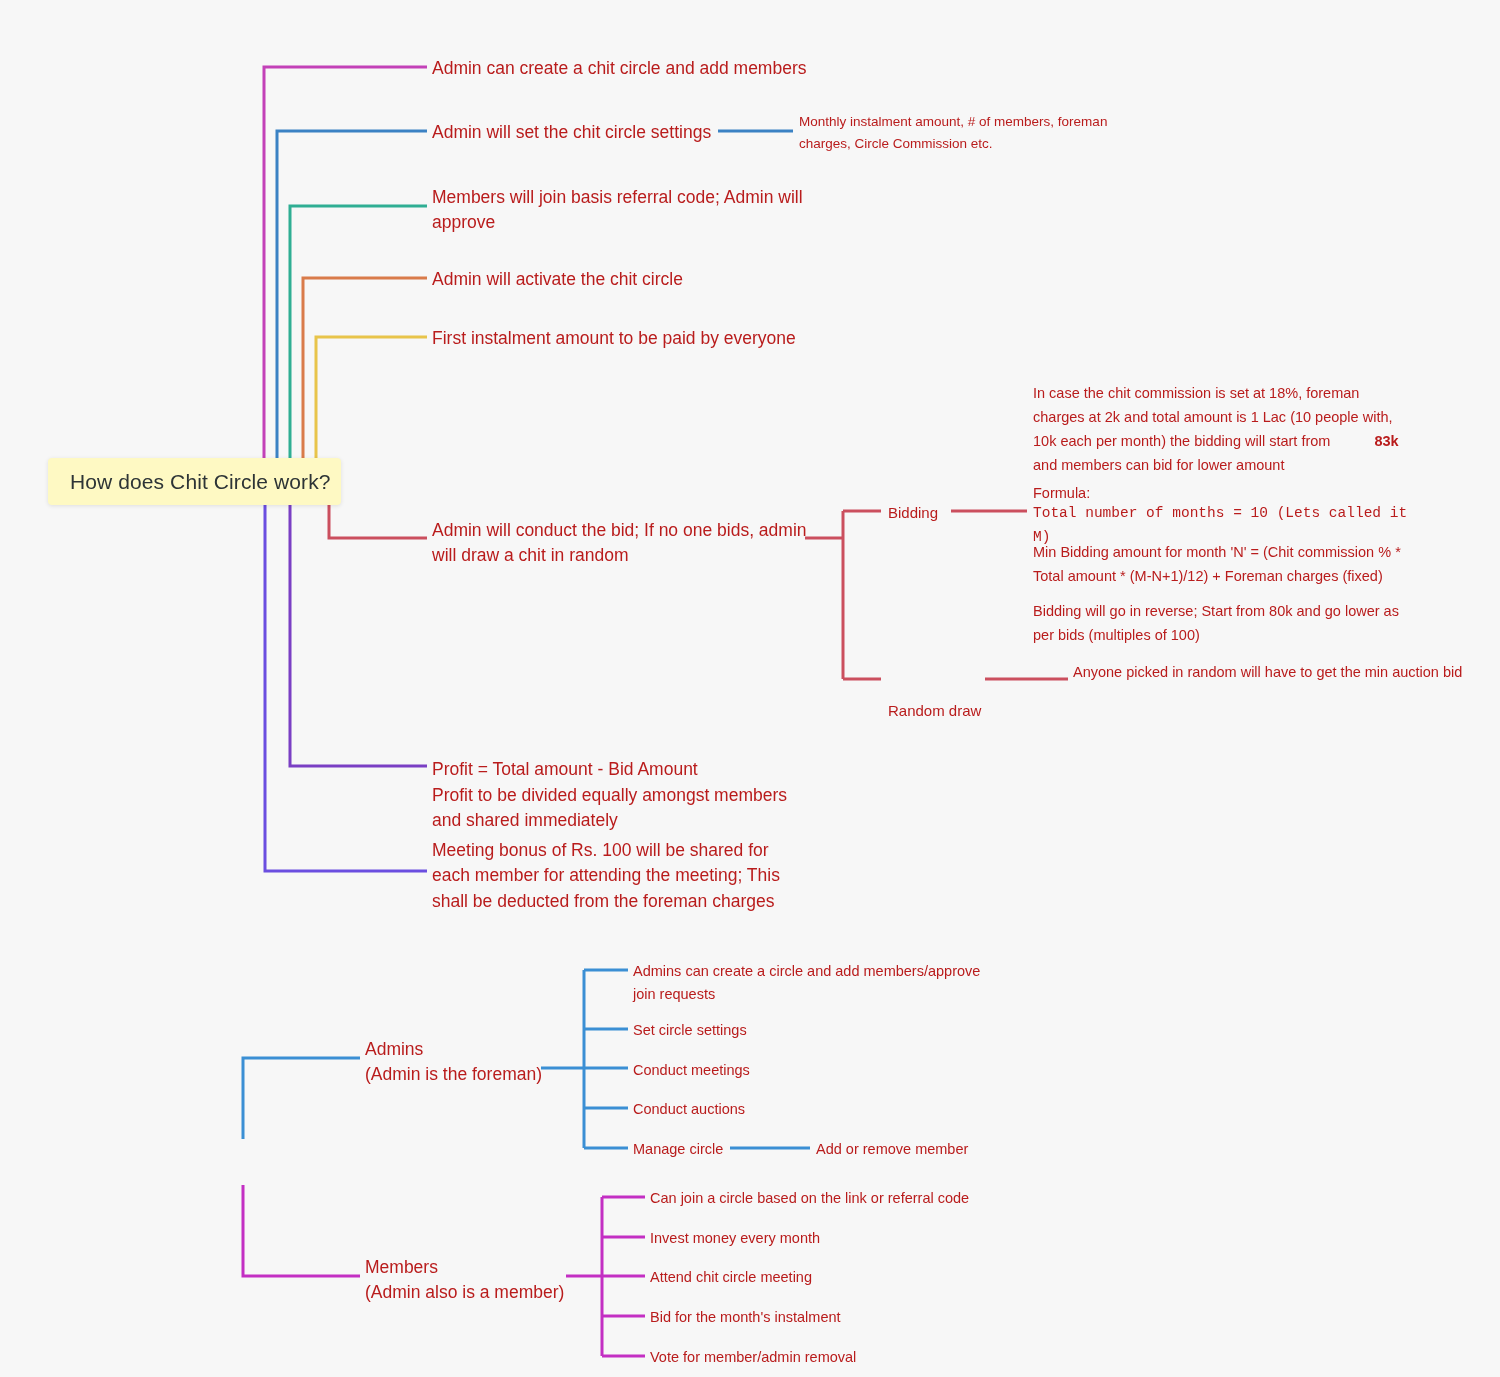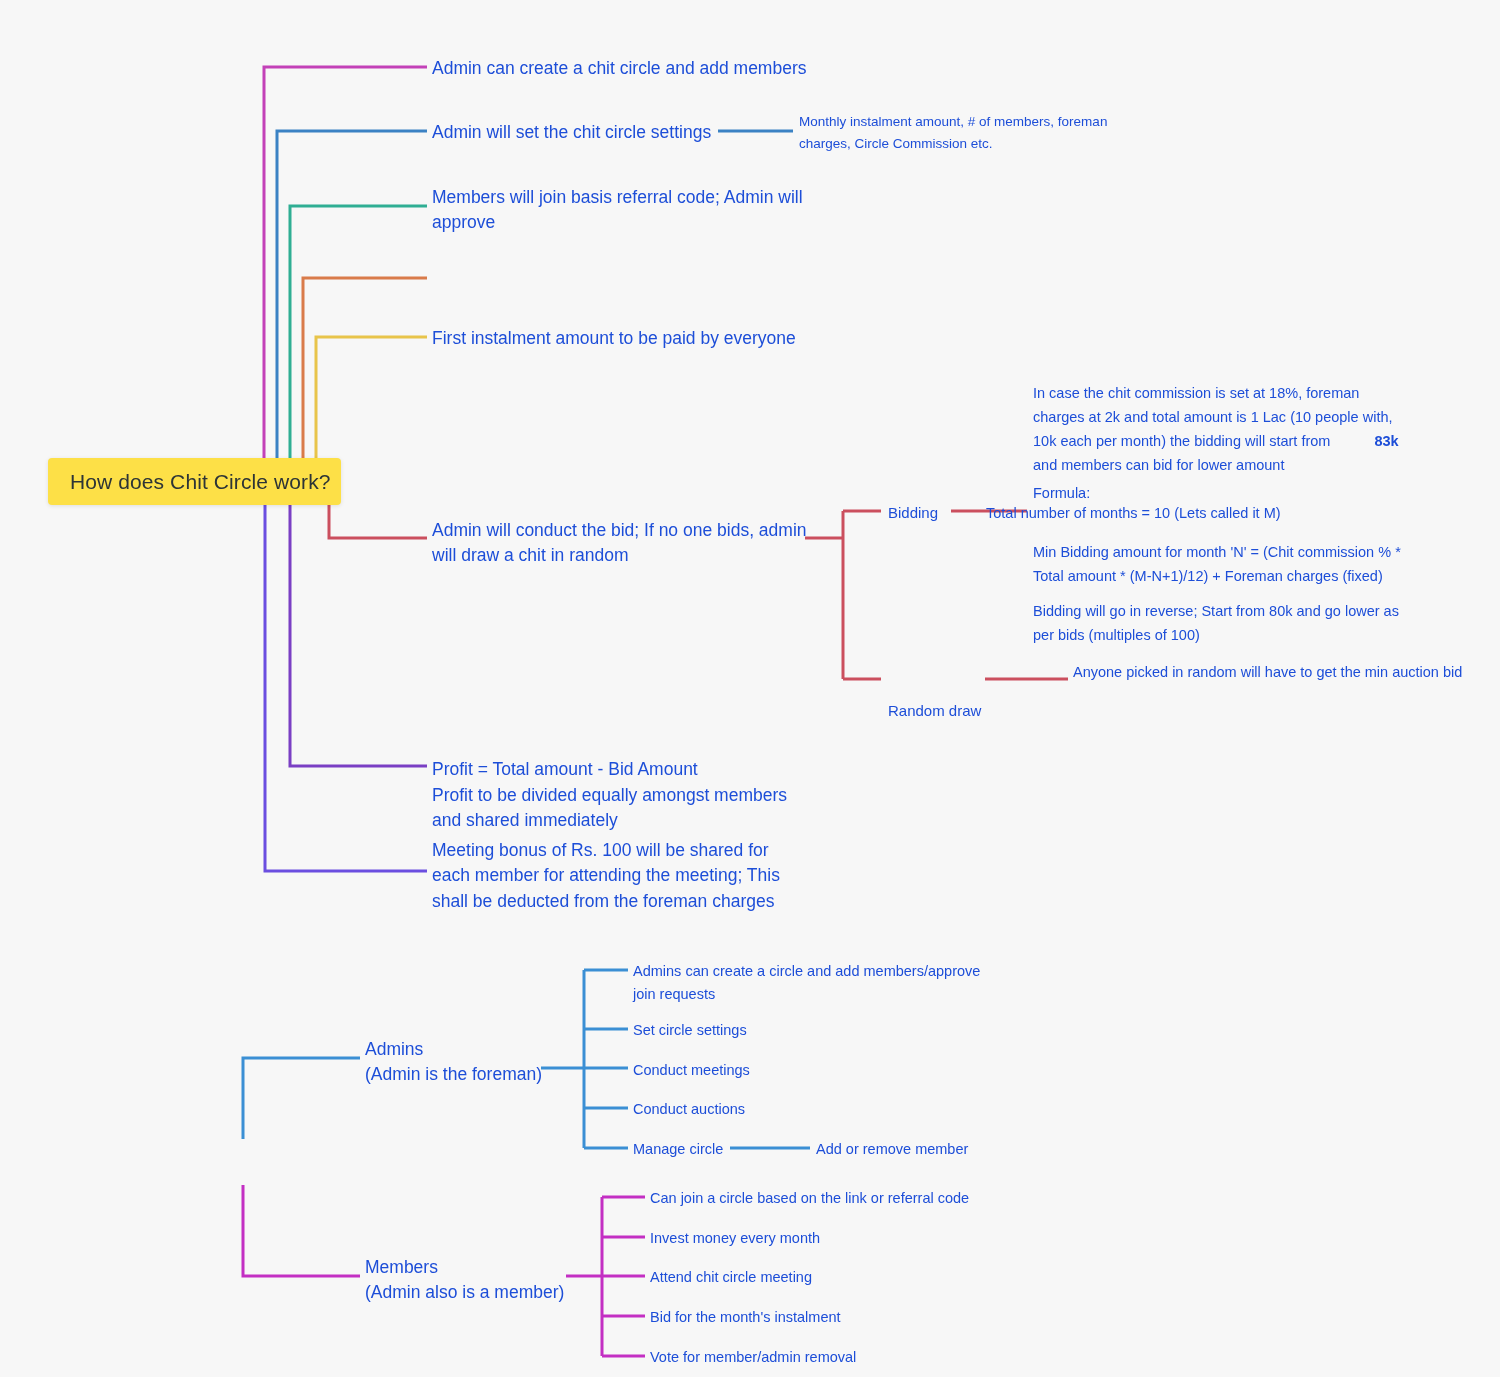--- a/index.html
+++ b/index.html
@@ -9,38 +9,38 @@
     font-family:"Liberation Sans", sans-serif;
     color:#2d3436;
     position:relative;
     overflow:hidden;
   }
   #canvas{position:absolute;inset:0;width:1500px;height:1377px;}
   svg.lines{position:absolute;left:0;top:0;width:1500px;height:1377px;pointer-events:none;}
 
   .root-box{
     position:absolute;
-    background:#fde047;
+    background:#fef9c3;
     border-radius:4px;
     box-shadow:0 1px 4px rgba(0,0,0,0.10);
     display:flex;align-items:center;
     padding:0 22px;
     box-sizing:border-box;
     z-index:5;
   }
   .root-box span{
     font-size:21px;
     color:#2d3436;
     letter-spacing:.1px;
     white-space:nowrap;
   }
 
   .node{
     position:absolute;
-    color:#1d4ed8;
+    color:#b91c1c;
     line-height:1.45;
     z-index:4;
   }
   .t18{font-size:17.5px;}
   .t15{font-size:15px;}
   .t14{font-size:14.5px;}
   .t13{font-size:13.5px;}
   b{font-weight:bold;margin-left:40px;}
 </style>
 </head>
@@ -111,20 +111,23 @@
   </div>
 
   <div class="node t13" style="left:799px;top:111px;width:345px;line-height:1.6;">
     <span>Monthly instalment amount, # of members, foreman charges, Circle Commission etc.</span>
   </div>
 
   <div class="node t18" style="left:432px;top:185px;width:375px;">
     <span>Members will join basis referral code; Admin will approve</span>
   </div>
 
+  <div class="node t18" style="left:432px;top:267px;width:380px;">
+    <span>Admin will activate the chit circle</span>
+  </div>
 
   <div class="node t18" style="left:432px;top:326px;width:400px;">
     <span>First instalment amount to be paid by everyone</span>
   </div>
 
   <div class="node t18" style="left:432px;top:518px;width:375px;">
     <span>Admin will conduct the bid; If no one bids, admin will draw a chit in random</span>
   </div>
 
   <div class="node t18" style="left:432px;top:732px;width:370px;white-space:pre-line;">
@@ -145,21 +148,21 @@
   </div>
 
   <div class="node t14" style="left:1033px;top:382px;width:375px;line-height:1.65;">
     <span>In case the chit commission is set at 18%, foreman charges at 2k and total amount is 1 Lac (10 people with, 10k each per month) the bidding will start from </span><b>83k</b><span> and members can bid for lower amount</span>
   </div>
 
   <div class="node t14" style="left:1033px;top:482px;width:380px;line-height:1.65;">
     <span>Formula:</span>
   </div>
 
-  <div class="node t14" style="left:986px;top:502px;width:400px;line-height:1.65;">
+  <div class="node t14" style="left:1033px;top:502px;width:400px;line-height:1.65;font-family:Liberation Mono, monospace;">
     <span>Total number of months = 10 (Lets called it M)</span>
   </div>
 
   <div class="node t14" style="left:1033px;top:541px;width:372px;line-height:1.65;">
     <span>Min Bidding amount for month 'N' = (Chit commission % * Total amount * (M-N+1)/12) + Foreman charges (fixed)</span>
   </div>
 
   <div class="node t14" style="left:1033px;top:600px;width:390px;line-height:1.65;">
     <span>Bidding will go in reverse; Start from 80k and go lower as per bids (multiples of 100)</span>
   </div>

